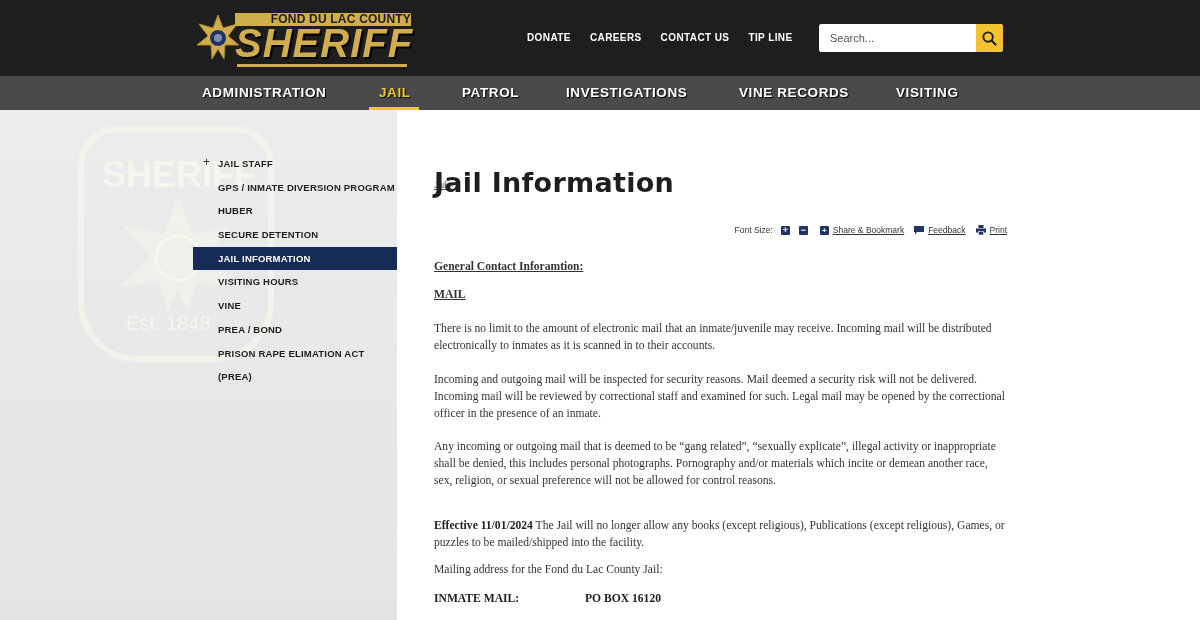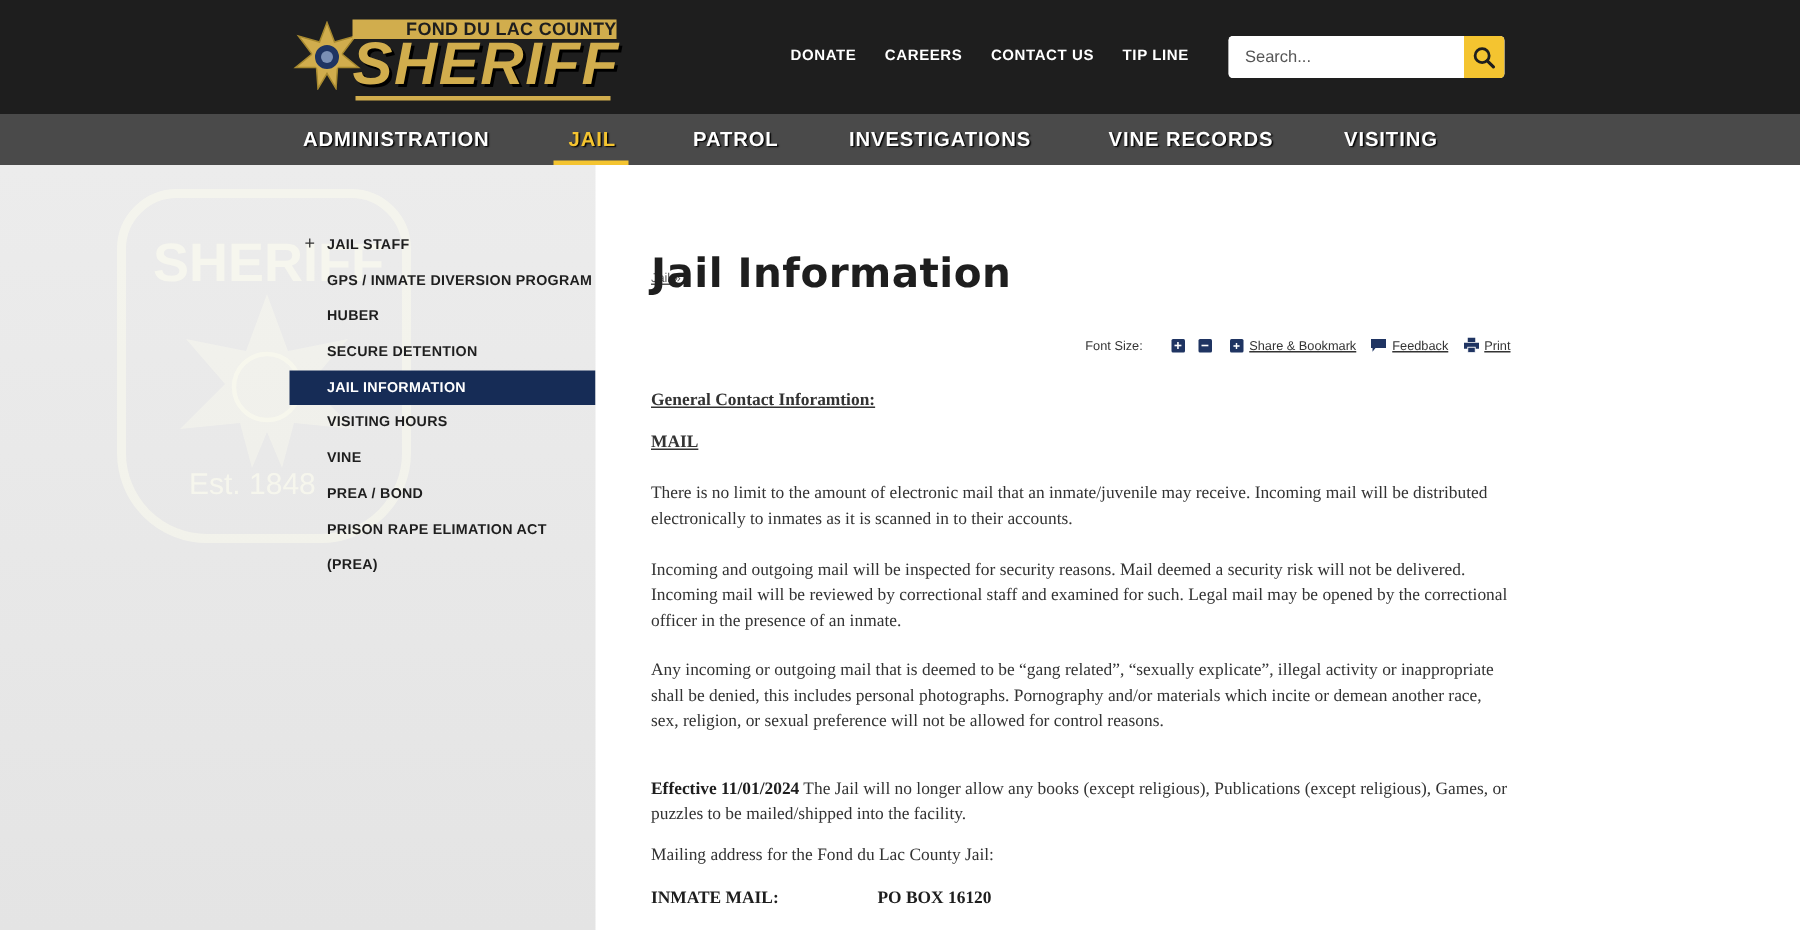--- a/index.html
+++ b/index.html
@@ -39,21 +39,21 @@
   .sidenav .s-item.active { background: #162c56; color: #fff; }
   .sidenav .plus { position: absolute; left: 10px; top: -1px; font-size: 12px; font-weight: normal; color: #333; }
 
   
   .content { position: absolute; left: 434px; top: 110px; width: 573px; }
   .breadcrumb { position: absolute; top: 38px; left: 0; font-size: 8.5px; color: #555; margin-top: 32px; }
   .breadcrumb a { color: #555; text-decoration: underline; }
   .title { position: absolute; top: 57px; left: 0; font-family: "DejaVu Sans", sans-serif; font-weight: bold; font-size: 27px; color: #1e1e1e; letter-spacing: 0.3px; }
 
   .tools { position: absolute; top: 115px; right: 0; display: flex; align-items: center; font-size: 8.5px; color: #333; }
-  .tools .label { margin-right: 19px; }
+  .tools .label { margin-right: 8px; }
   .tools .sq { width: 9px; height: 9px; background: #1f3462; color: #fff; font-size: 9px; line-height: 9px; text-align: center; font-weight: bold; border-radius: 1px; display: inline-block; }
   .tools .gap1 { margin-right: 9px; }
   .tools .gap2 { margin-right: 12px; }
   .tools a { color: #333; text-decoration: underline; margin-left: 4px; }
   .tools .ico { display: inline-block; margin-left: 10px; }
 
   .body-text { position: absolute; top: 148px; left: 0; width: 573px; font-family: "DejaVu Sans", sans-serif; font-size: 11.6px; line-height: 17px; color: #333; }
   .body-text .h-u { font-weight: bold; text-decoration: underline; color: #333; }
   .body-text p { margin: 0; font-family: Liberation Serif, serif; }
   .p-gcontact { position: absolute; top: 0; }

